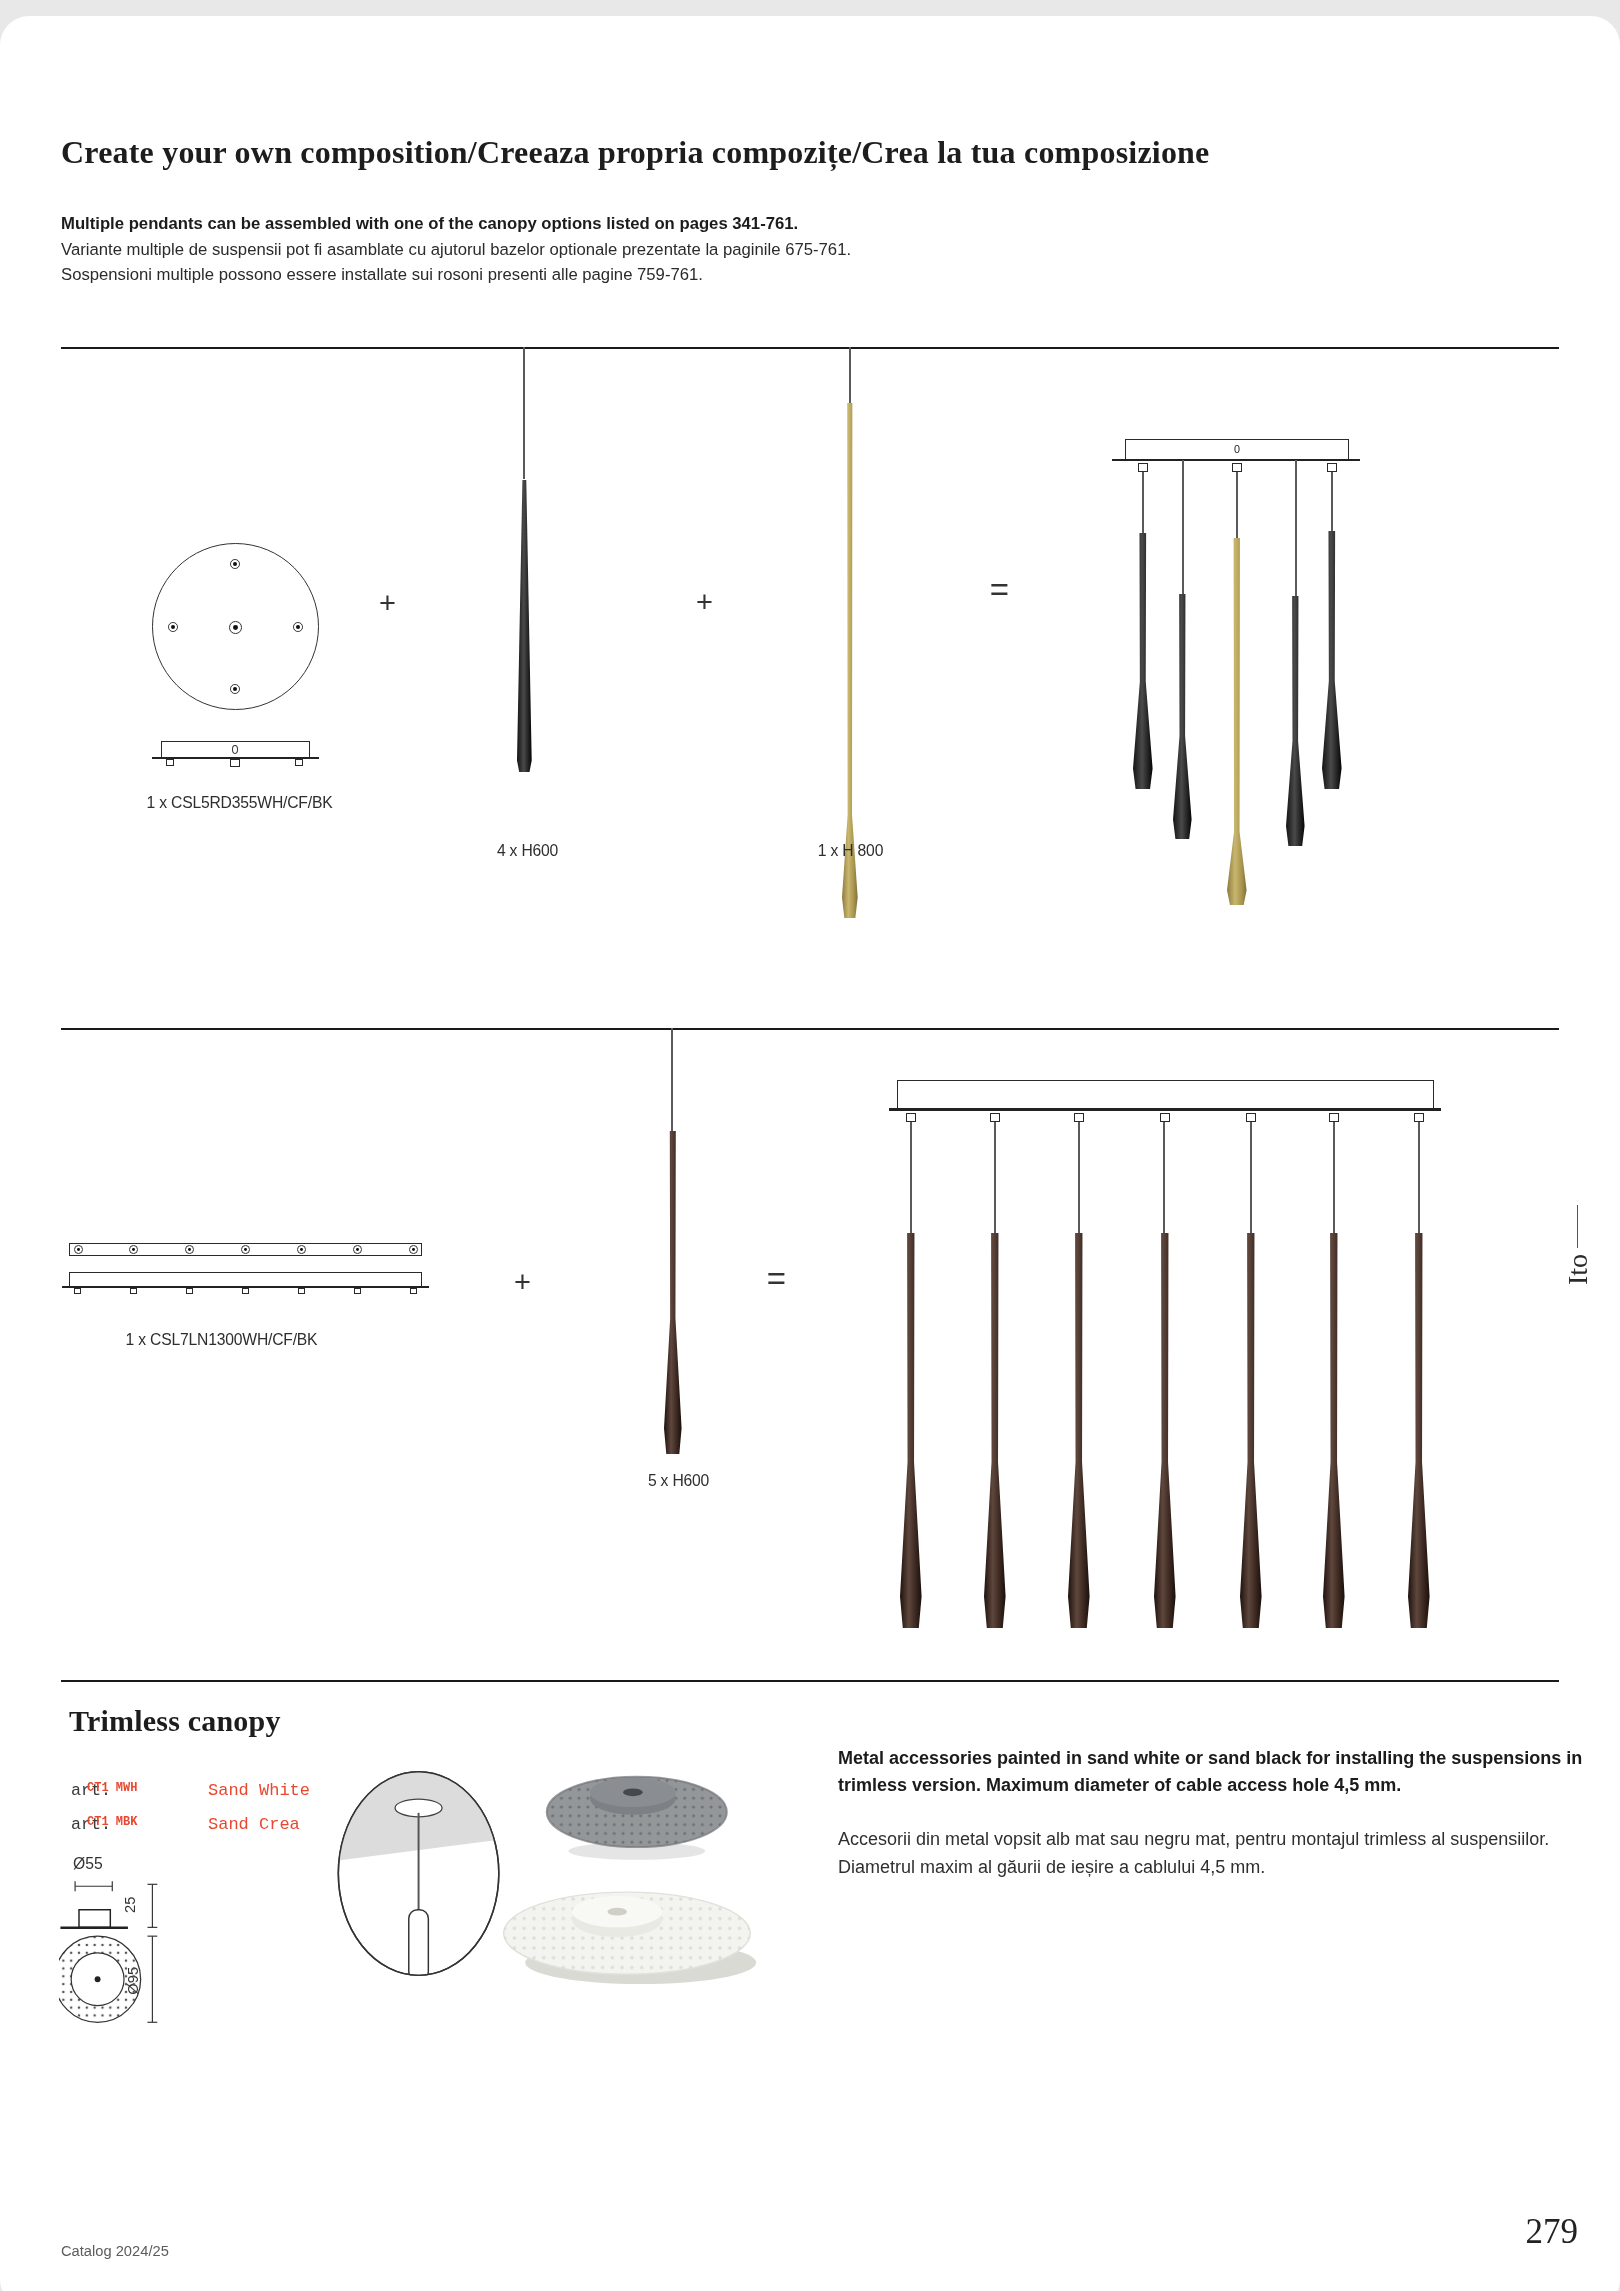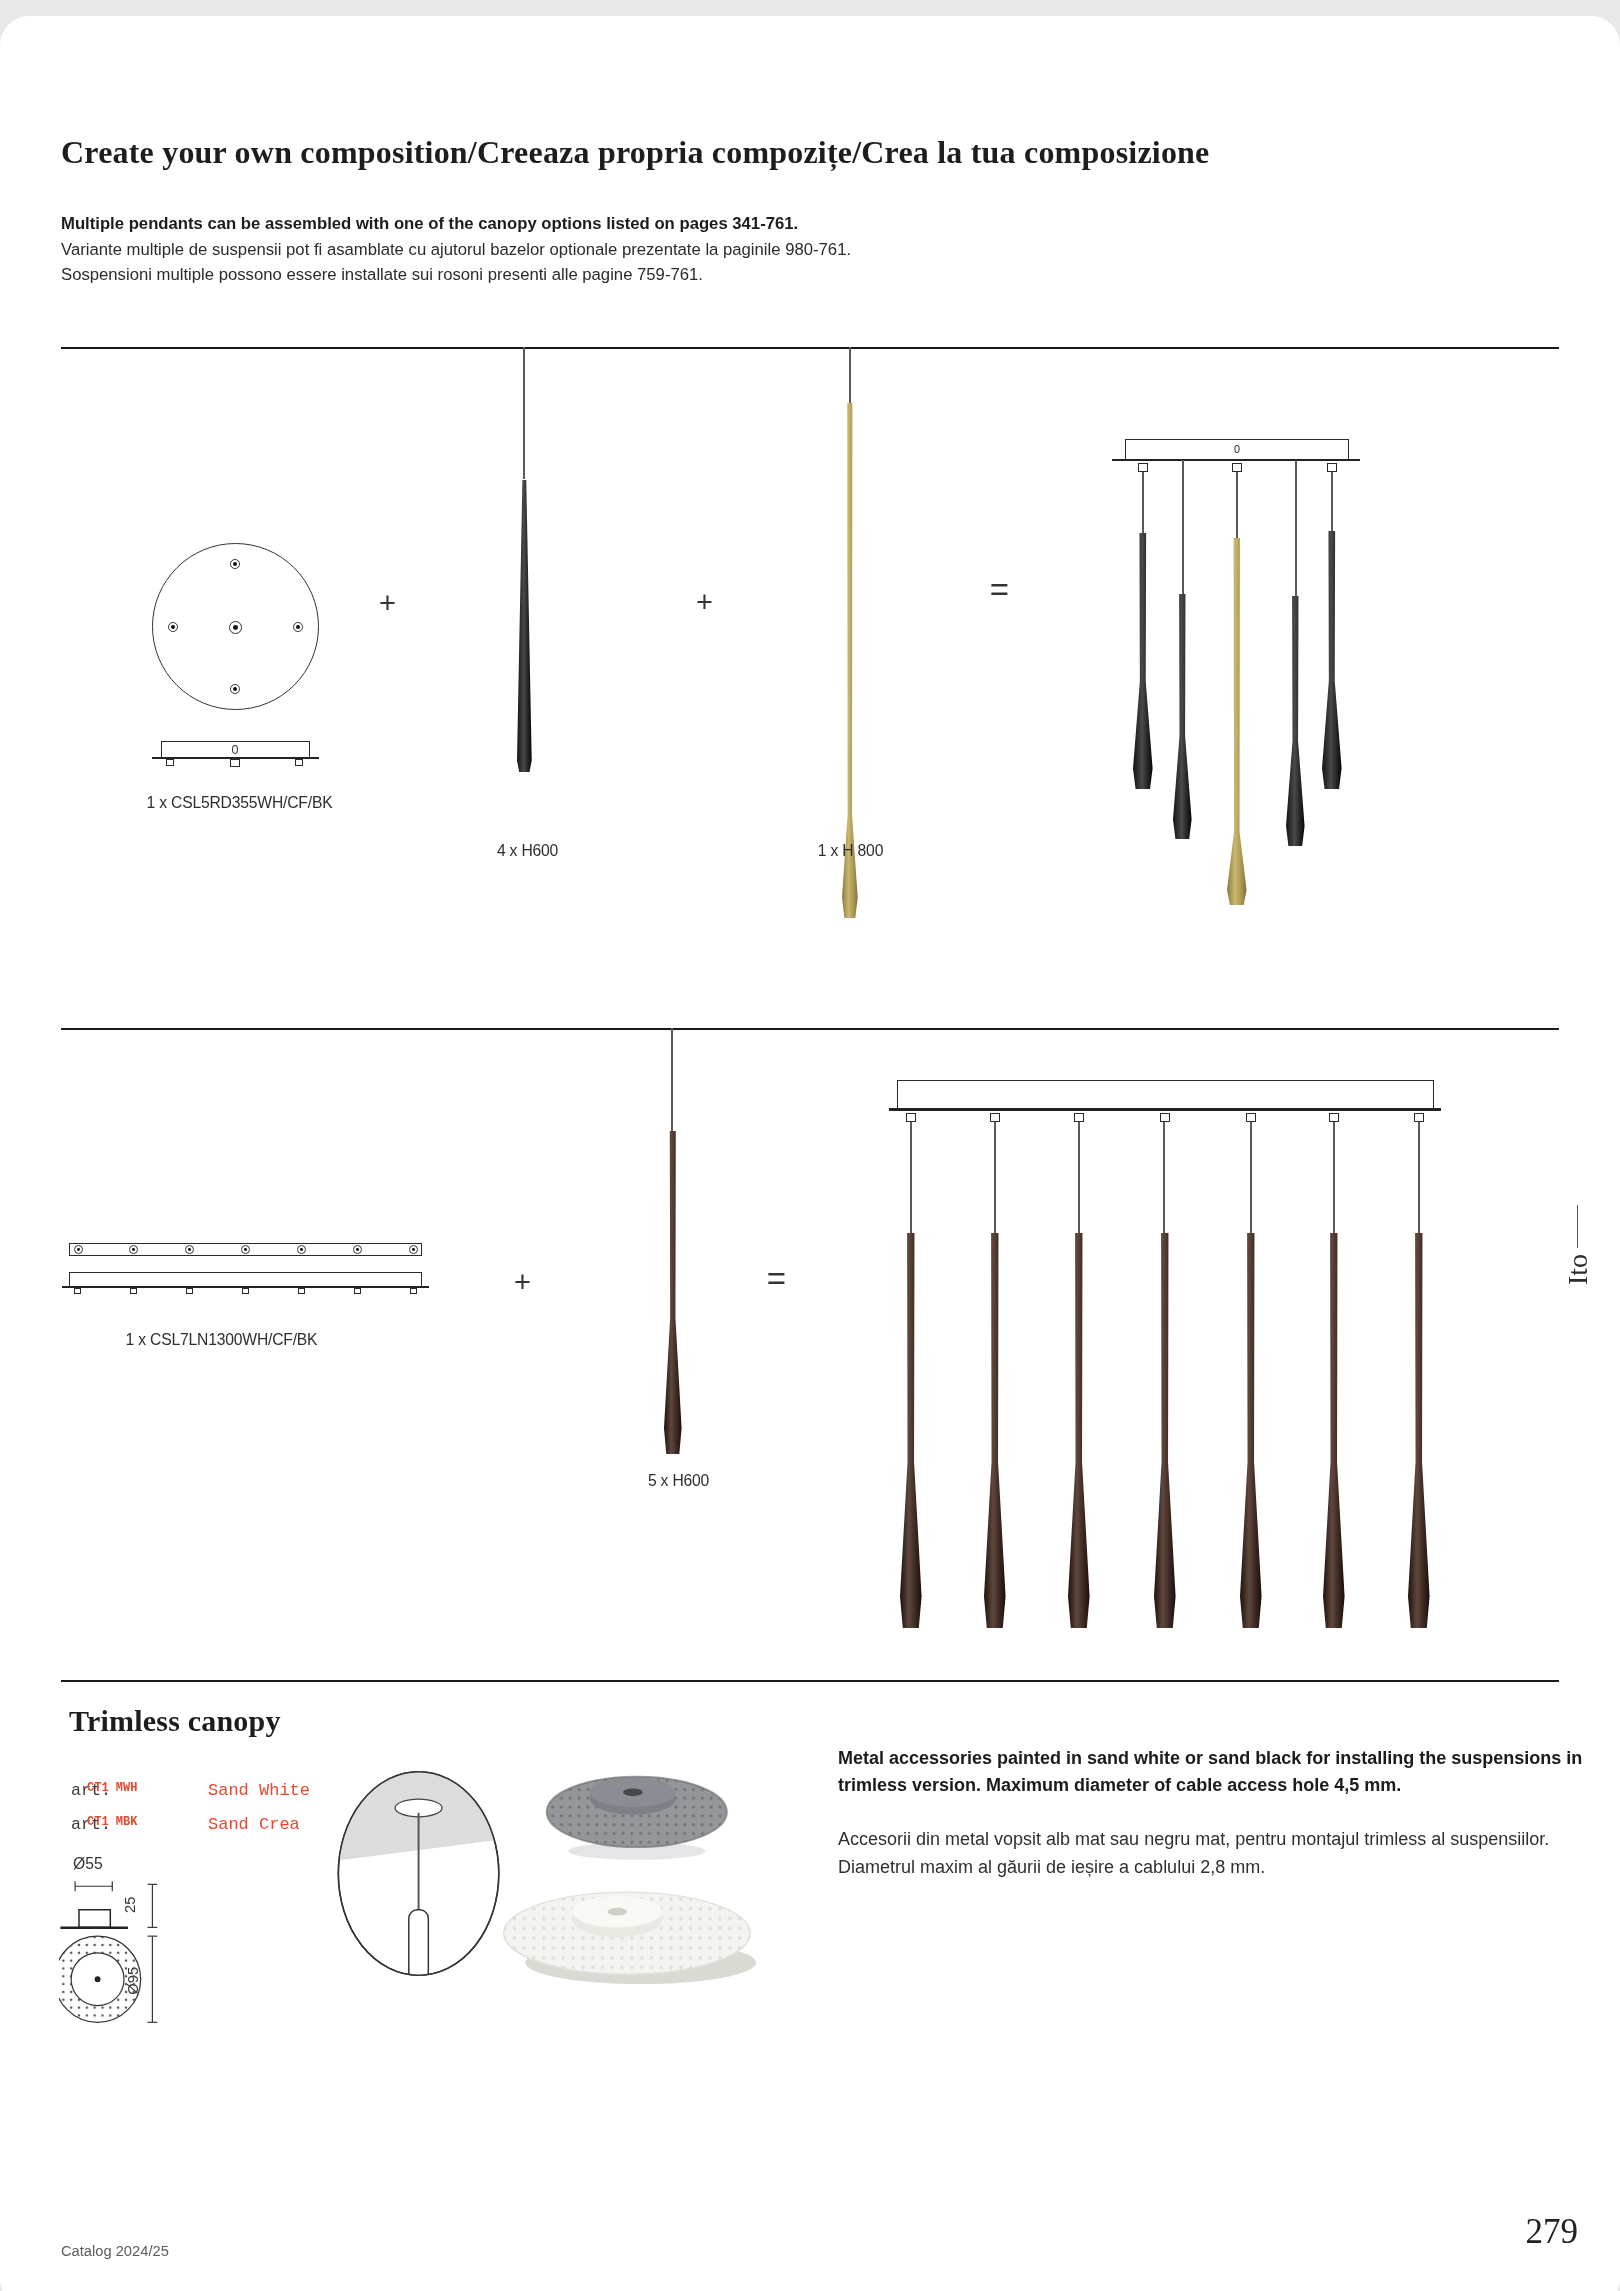--- a/index.html
+++ b/index.html
@@ -65,21 +65,21 @@
                font-family:"Liberation Serif","DejaVu Serif",serif;font-size:35px;color:#222;}
 </style>
 </head>
 <body>
 
 <div class="page">
 
   <div class="abs title">Create your own composition/Creeaza  propria compozițe/Crea la tua composizione</div>
   <div class="abs intro">
     <div class="b">Multiple pendants can be assembled with one of the canopy options listed on pages 341-761.</div>
-    <div>Variante multiple de suspensii pot fi asamblate cu ajutorul bazelor optionale prezentate la paginile 980-761.</div>
+    <div>Variante multiple de suspensii pot fi asamblate cu ajutorul bazelor optionale prezentate la paginile 675-761.</div>
     <div>Sospensioni multiple possono essere installate sui rosoni presenti alle pagine 759-761.</div>
   </div>
 
   <div class="abs rule" style="top:331px"></div>
 
   <div class="abs" style="left:152px;top:527px;width:167px;height:167px;border:1.5px solid #333;border-radius:50%;box-sizing:border-box;"></div>
   <i class="dot" style="left:229px;top:605px;width:12.7px;height:12.7px;">
       <i style="width:4.9px;height:4.9px;"></i>
     </i>
   <i class="dot" style="left:230px;top:543px;width:9.8px;height:9.8px;">
@@ -289,21 +289,21 @@
       <ellipse rx="126" ry="42" fill="#f3f3f0" stroke="#e1e1db" stroke-width="1.5"></ellipse>
       <ellipse rx="126" ry="42" fill="url(#dotsL)" opacity="0.8"></ellipse>
       <ellipse cx="-10" cy="-14" rx="46" ry="18" fill="#e9e9e4"></ellipse>
       <ellipse cx="-10" cy="-22" rx="46" ry="16" fill="#f8f8f5"></ellipse>
       <ellipse cx="-10" cy="-22" rx="10" ry="4" fill="#cfcfc8"></ellipse>
     </g>
   </svg>
 
   <div class="abs desc">
     <p class="b">Metal accessories painted in sand white or sand black for installing the suspensions in trimless version. Maximum diameter of cable access hole 4,5 mm.</p>
-    <p>Accesorii din metal vopsit alb mat sau negru mat, pentru montajul trimless al suspensiilor. Diametrul maxim al găurii de ieșire a cablului 2,8 mm.</p>
+    <p>Accesorii din metal vopsit alb mat sau negru mat, pentru montajul trimless al suspensiilor. Diametrul maxim al găurii de ieșire a cablului 4,5 mm.</p>
   </div>
 
   <div class="abs side-wrap">
     <div class="side-inner">
       <span>Ito</span>
       <span class="line"></span>
     </div>
   </div>
 
   <div class="abs footer-catalog">Catalog 2024/25</div>

